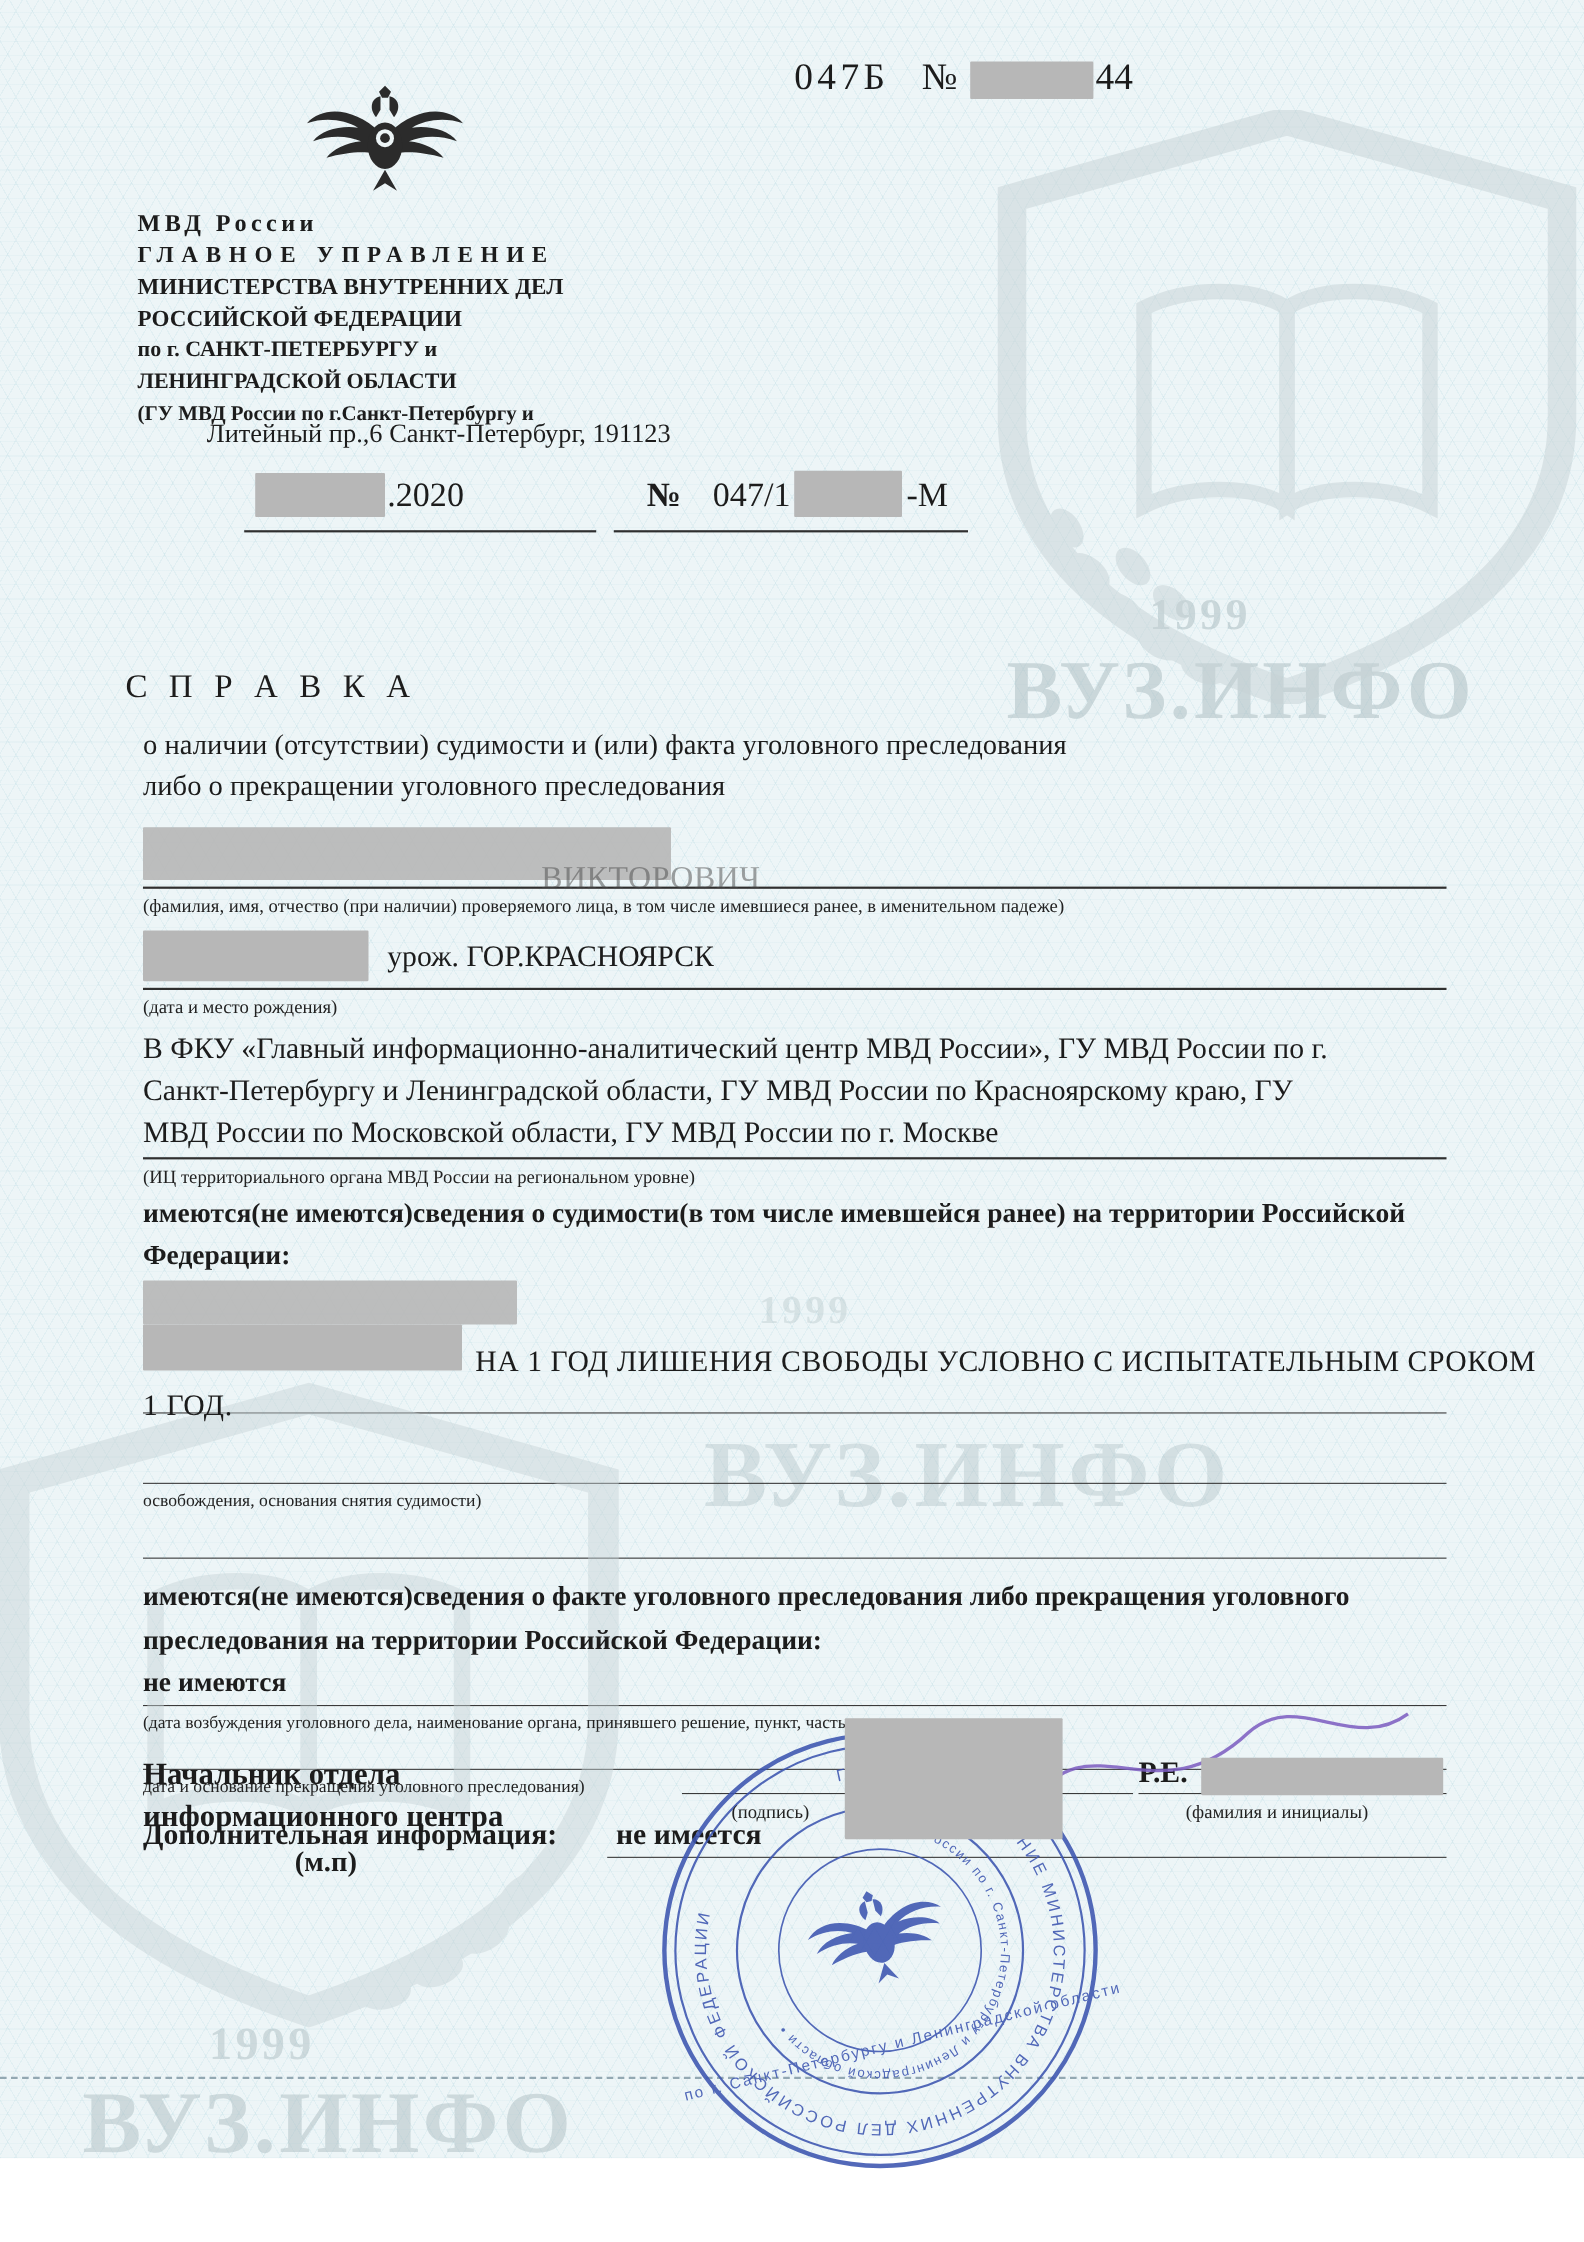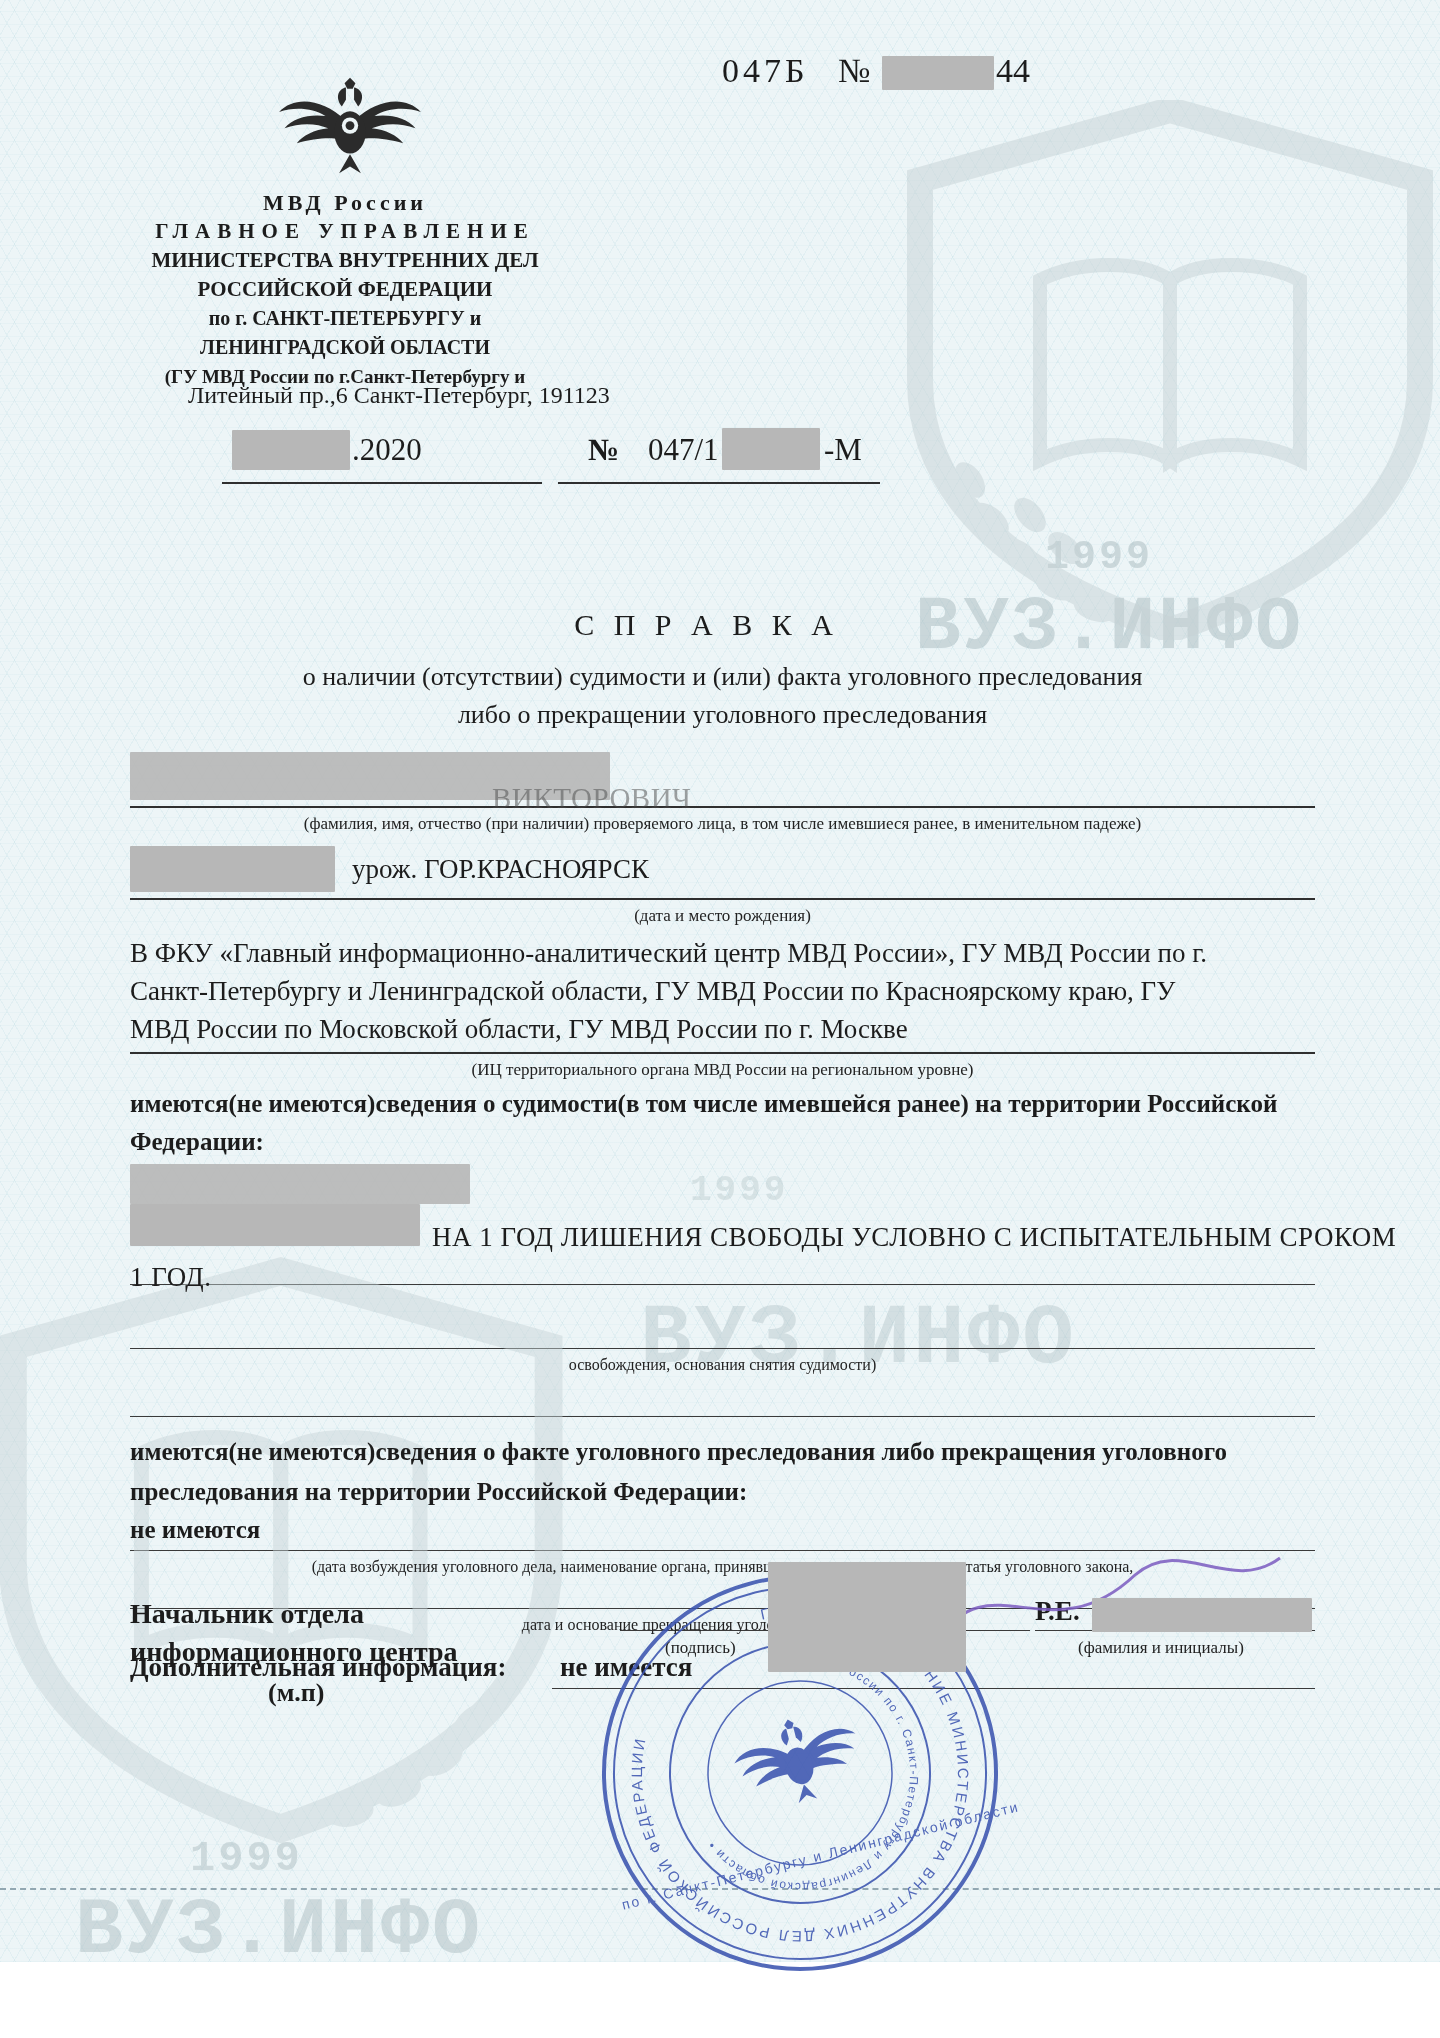--- a/index.html
+++ b/index.html
@@ -9,31 +9,31 @@
   }
   .sheet{
     position:absolute;left:0;top:0;width:1440px;height:1962px;
     background-color:#edf5f7;
     background-image:
       repeating-linear-gradient(60deg, rgba(120,185,200,.10) 0 1px, transparent 1px 13px),
       repeating-linear-gradient(-60deg, rgba(120,185,200,.10) 0 1px, transparent 1px 13px),
       repeating-linear-gradient(0deg, rgba(120,185,200,.06) 0 1px, transparent 1px 13px);
   }
   .abs{position:absolute;}
-  .ctr{text-align:center;}
+  .ctr{}
   .rule{position:absolute;height:0;border-top:2px solid #2f2f2f;}
   .rule-thin{position:absolute;height:0;border-top:1.5px solid #3a3a3a;}
   .small-label{font-size:17px;color:#222;white-space:nowrap;}
   .org-line{font-weight:bold;line-height:29px;}
   .body-text{font-size:27px;white-space:nowrap;}
   .bold-text{font-size:25px;font-weight:bold;white-space:nowrap;}
   .upper-text{font-size:27px;white-space:nowrap;letter-spacing:.5px;margin-top:14px;}
   .redact{position:absolute;background:#b7b7b7;border-radius:1px;z-index:5;}
   .wm-text{
-    position:absolute;font-family:Liberation Mono, monospace;
+    position:absolute;font-family:Liberation Serif, serif;
     font-weight:800;color:#aebfc3;z-index:0;white-space:nowrap;letter-spacing:3px;
   }
   .ghost{opacity:.5;color:#4a4a4a;z-index:6;}
   svg{display:block;}
   .z1{z-index:1}.z2{z-index:2}.z4{z-index:4}.z6{z-index:6}
 </style>
 </head>
 <body>
 
 <div id="doc">

